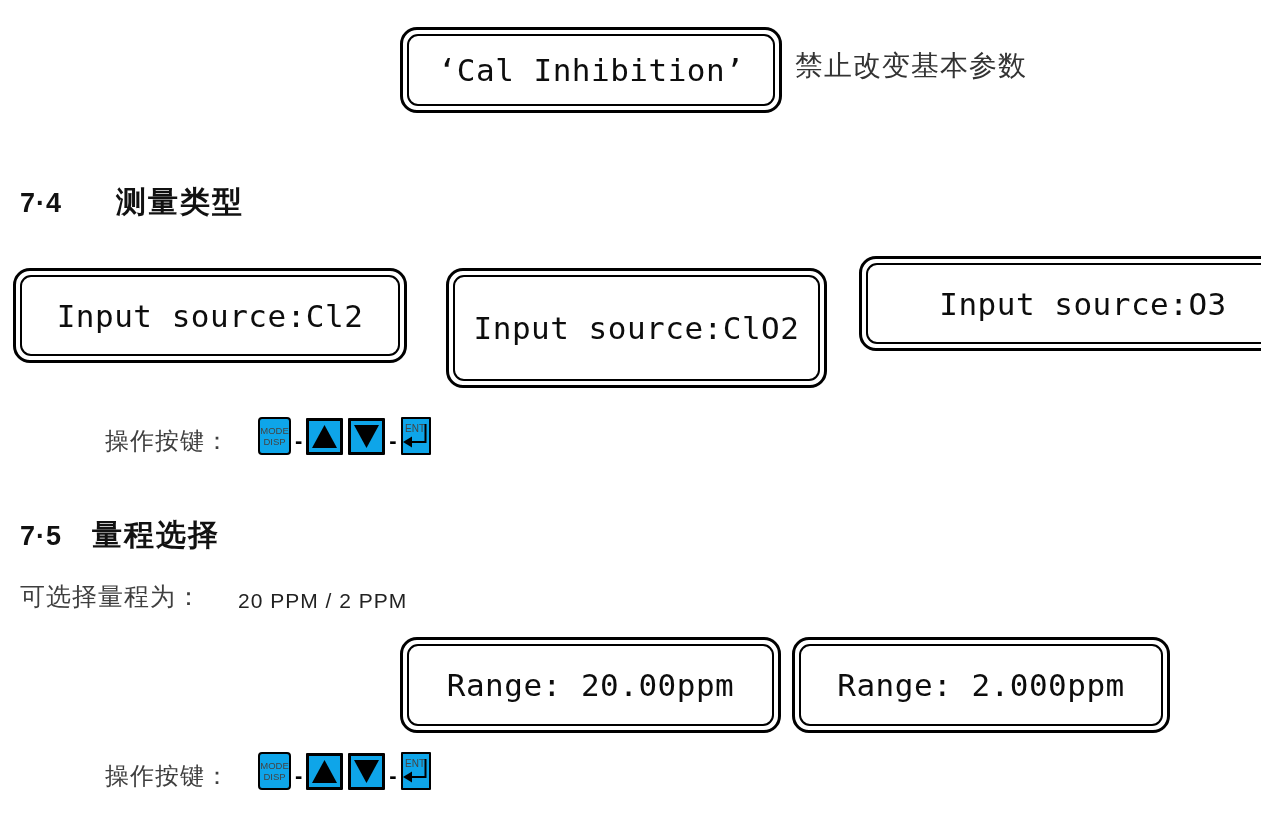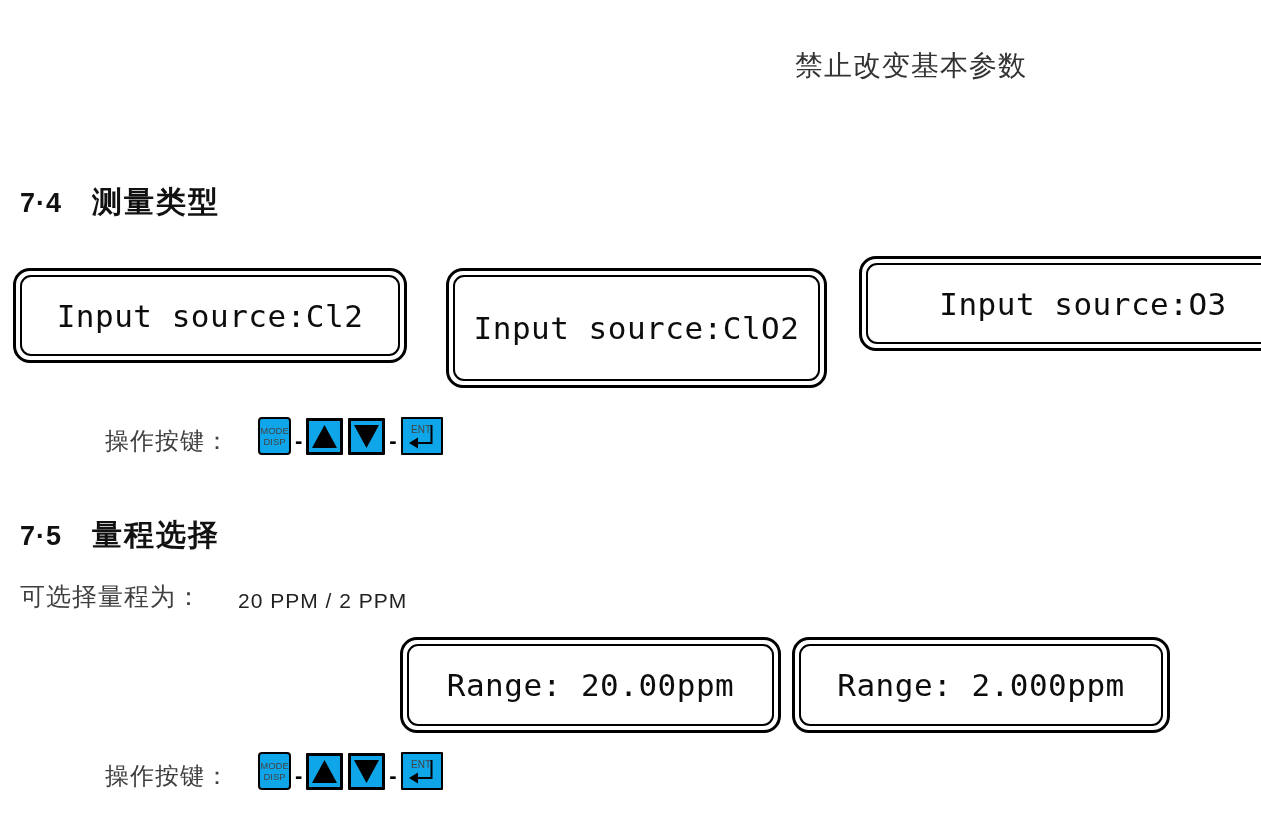--- a/index.html
+++ b/index.html
@@ -90,39 +90,43 @@
     font-size:9.5px; line-height:11px;
     color:#444;
     text-align:center;
   }
   .key-arrow {
     width:37px; height:37px;
     border:3px solid #000;
     border-radius:1px;
   }
   .key-ent {
-    width:42px; height:38px;
+    width:30px; height:38px;
     border:2.5px solid #000;
     border-radius:1px;
-    justify-content:flex-end;
   }
   .key-sep {
     font-size:22px; font-weight:bold; color:#000;
     margin:0 4px 3px 4px; line-height:1;
   }
   .key + .key { margin-left:5px; }
 </style>
 </head>
 <body>
 
 <div class="page">
 
+  <div class="lcd" style="left:400px; top:27px; width:382px; height:86px;">
+    <div class="lcd-inner">
+      <span class="lcd-text">‘Cal Inhibition’</span>
+    </div>
+  </div>
   <div class="caption" style="left:795px; top:47px;text-align:center;">禁止改变基本参数</div>
 
-  <div class="sec-heading" style="left:20px; top:182px;">
+  <div class="sec-heading" style="left:20px; top:182px;gap:24px;">
     <span class="sec-num">7·4</span>
     <span class="sec-title">测量类型</span>
   </div>
 
   <div class="lcd" style="left:13px; top:268px; width:394px; height:95px;">
     <div class="lcd-inner">
       <span class="lcd-text">Input source:Cl2</span>
     </div>
   </div>
   <div class="lcd" style="left:446px; top:268px; width:381px; height:120px;">

